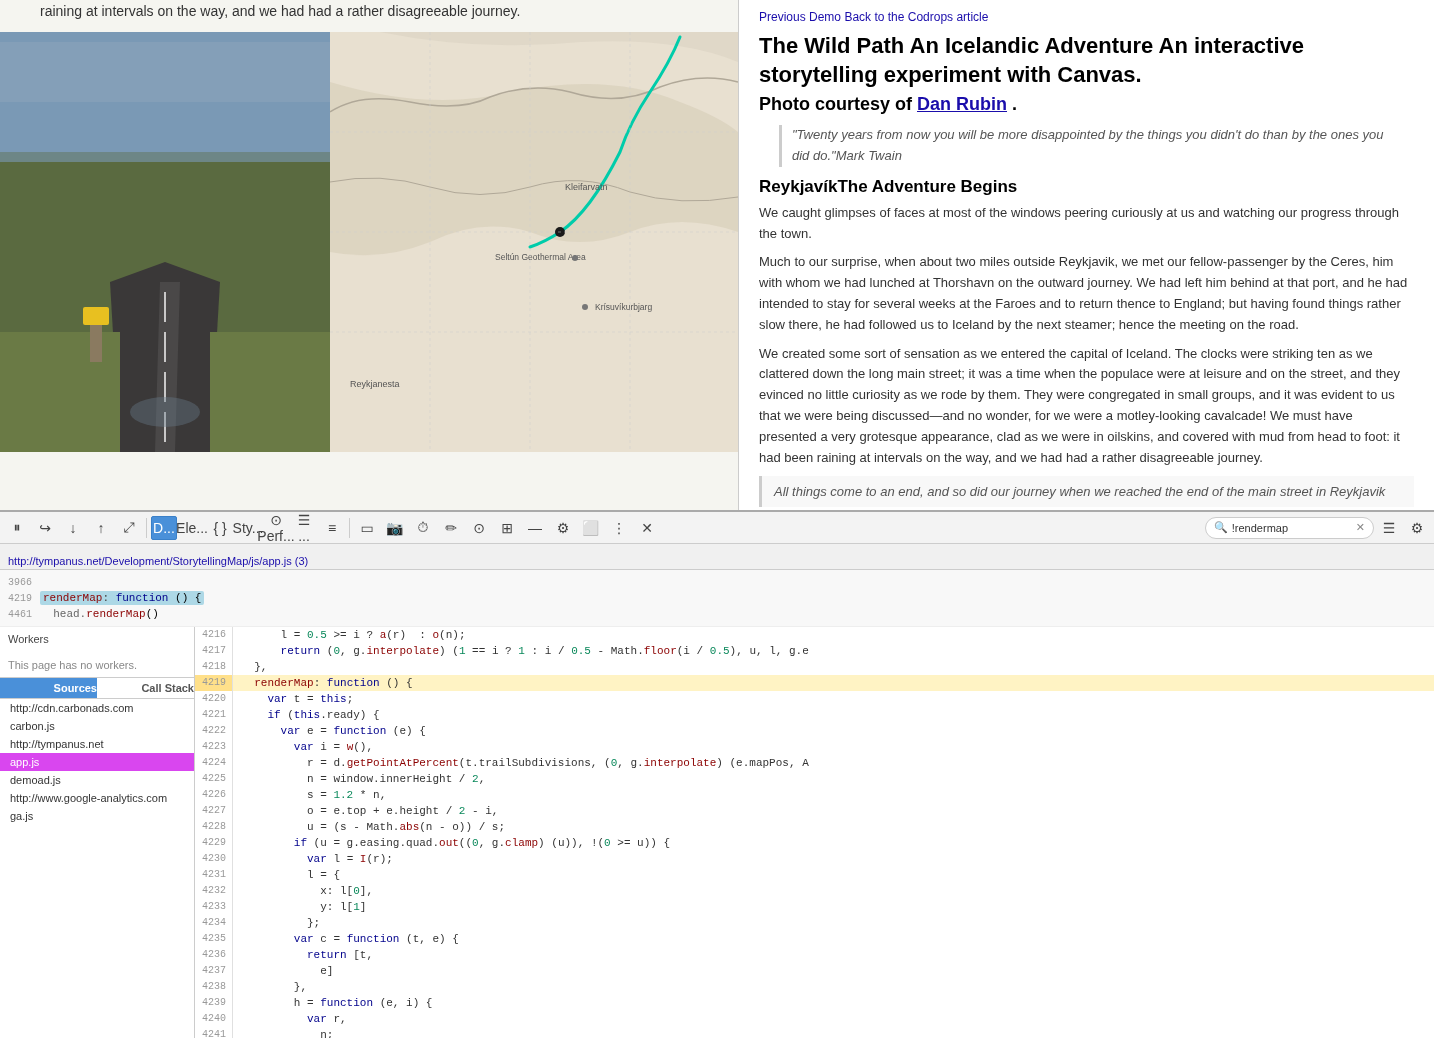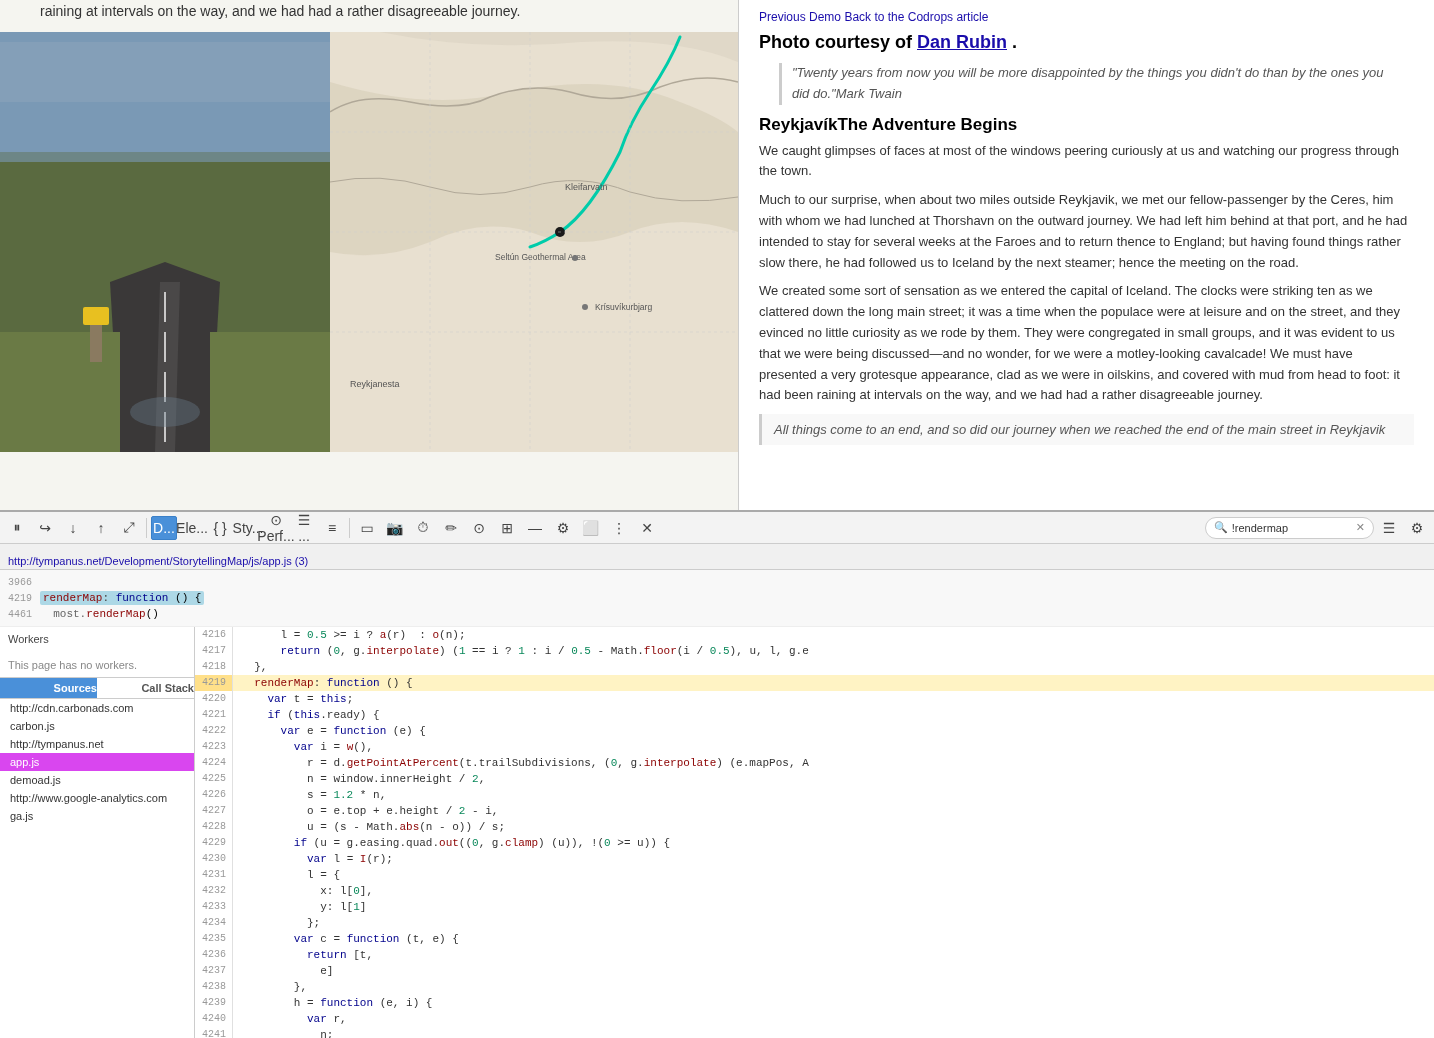--- a/index.html
+++ b/index.html
@@ -458,20 +458,21 @@
     </div>
   </div>
 
   <div class="right-panel">
     <div class="article-links">
       <a href="#">Previous Demo</a>
       <span> </span>
       <a href="#">Back to the Codrops article</a>
     </div>
 
+    <div class="article-title">The Wild Path An Icelandic Adventure An interactive storytelling experiment with Canvas.</div>
 
     <div class="article-subtitle">
       <span>Photo courtesy of </span>
       <a href="#">Dan Rubin</a>
       <span>.</span>
     </div>
 
     <div class="blockquote">"Twenty years from now you will be more disappointed by the things you didn't do than by the ones you did do."Mark Twain</div>
 
     <div class="section-heading">ReykjavíkThe Adventure Begins</div>
@@ -536,21 +537,21 @@
     <div class="snippet-line">
       <span class="snippet-line-num">3966</span>
       <span></span>
     </div>
     <div class="snippet-line">
       <span class="snippet-line-num">4219</span>
       <span class="snippet-highlighted"><span class="fn">renderMap</span><span class="op">:</span> <span class="kw">function</span> () {</span>
     </div>
     <div class="snippet-line">
       <span class="snippet-line-num">4461</span>
-      <span>&nbsp;&nbsp;<span style="color:#666">most.</span><span class="fn">renderMap</span>()</span>
+      <span>&nbsp;&nbsp;<span style="color:#666">head.</span><span class="fn">renderMap</span>()</span>
     </div>
   </div>
 
   <div class="devtools-main">
 
     <div class="devtools-sidebar">
       <div class="workers-section">
         <div class="workers-title">Workers</div>
         <div class="workers-empty">This page has no workers.</div>
       </div>

